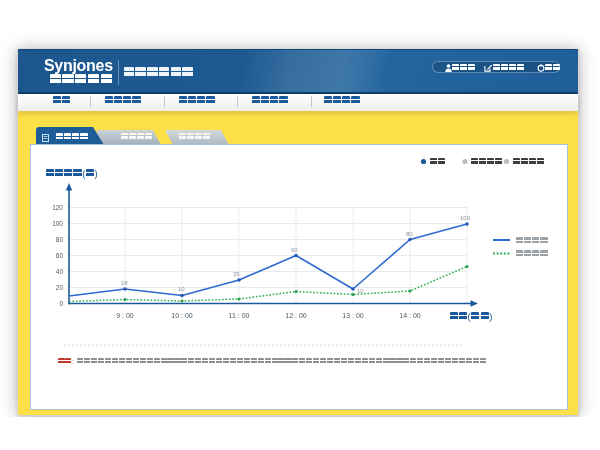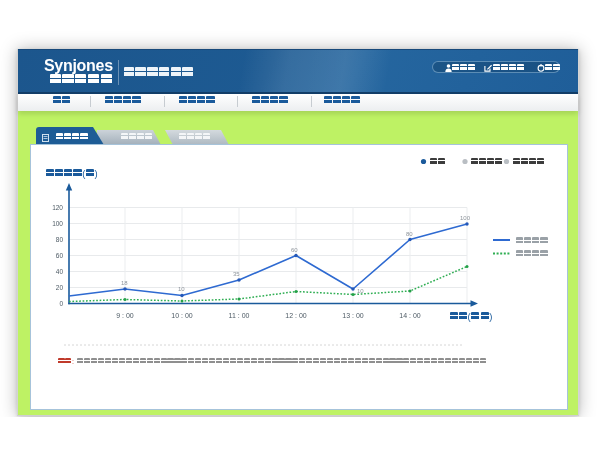--- a/index.html
+++ b/index.html
@@ -1,21 +1,21 @@
 <!DOCTYPE html>
 <html><head><meta charset="utf-8"><style>
 *{margin:0;padding:0;box-sizing:border-box}
 html,body{width:600px;height:450px}
 body{font-family:"Liberation Sans",sans-serif;background:#fff;position:relative;overflow:hidden}
 .abs{position:absolute}
 .zh{display:inline-block;line-height:0;vertical-align:baseline;white-space:nowrap}
 svg{display:block}
 .zh i{display:inline-block;width:.86em;height:.82em;margin:0 .06em;border-radius:1px;
  background:repeating-linear-gradient(180deg,currentColor 0,currentColor .3em,rgba(0,0,0,0) .3em,rgba(0,0,0,0) .42em)}
-.screen{position:absolute;left:17px;top:49px;width:562px;height:367px;background:#bef264;
+.screen{position:absolute;left:17px;top:49px;width:562px;height:367px;background:#fde047;
  border-left:1px solid #d4d4d4;border-right:1px solid #d4d4d4;border-bottom:1px solid #cfcfcf;box-shadow:0 0 16px rgba(0,0,0,.28),0 1px 4px rgba(0,0,0,.12)}
 .hdr{position:absolute;left:0;top:0;width:100%;height:45px;
  background:linear-gradient(100deg,rgba(255,255,255,0) 40%,rgba(255,255,255,.10) 48%,rgba(255,255,255,.12) 58%,rgba(255,255,255,0) 66%),linear-gradient(115deg,#1c568d 0%,#1d5a92 45%,#25669f 60%,#1f5e99 100%);
  border-top:1px solid #17497a;border-bottom:2px solid #133e68}
 .logo1{position:absolute;left:26px;top:7px;color:#fff;font-size:16px;font-weight:bold;letter-spacing:-.3px}
 .logo2{position:absolute;left:31px;top:23px;color:#fff;font-size:13px}
 .hdiv{position:absolute;left:100px;top:10px;width:1px;height:25px;background:rgba(255,255,255,.35)}
 .htitle{position:absolute;left:105px;top:15.5px;color:#eef4f9;font-size:12px}
 .pill{position:absolute;left:414px;top:10.5px;width:128px;height:12.5px;background:rgba(10,49,84,.30);
  border:1px solid rgba(160,200,230,.5);border-radius:7px;color:#fff;font-size:8px}

